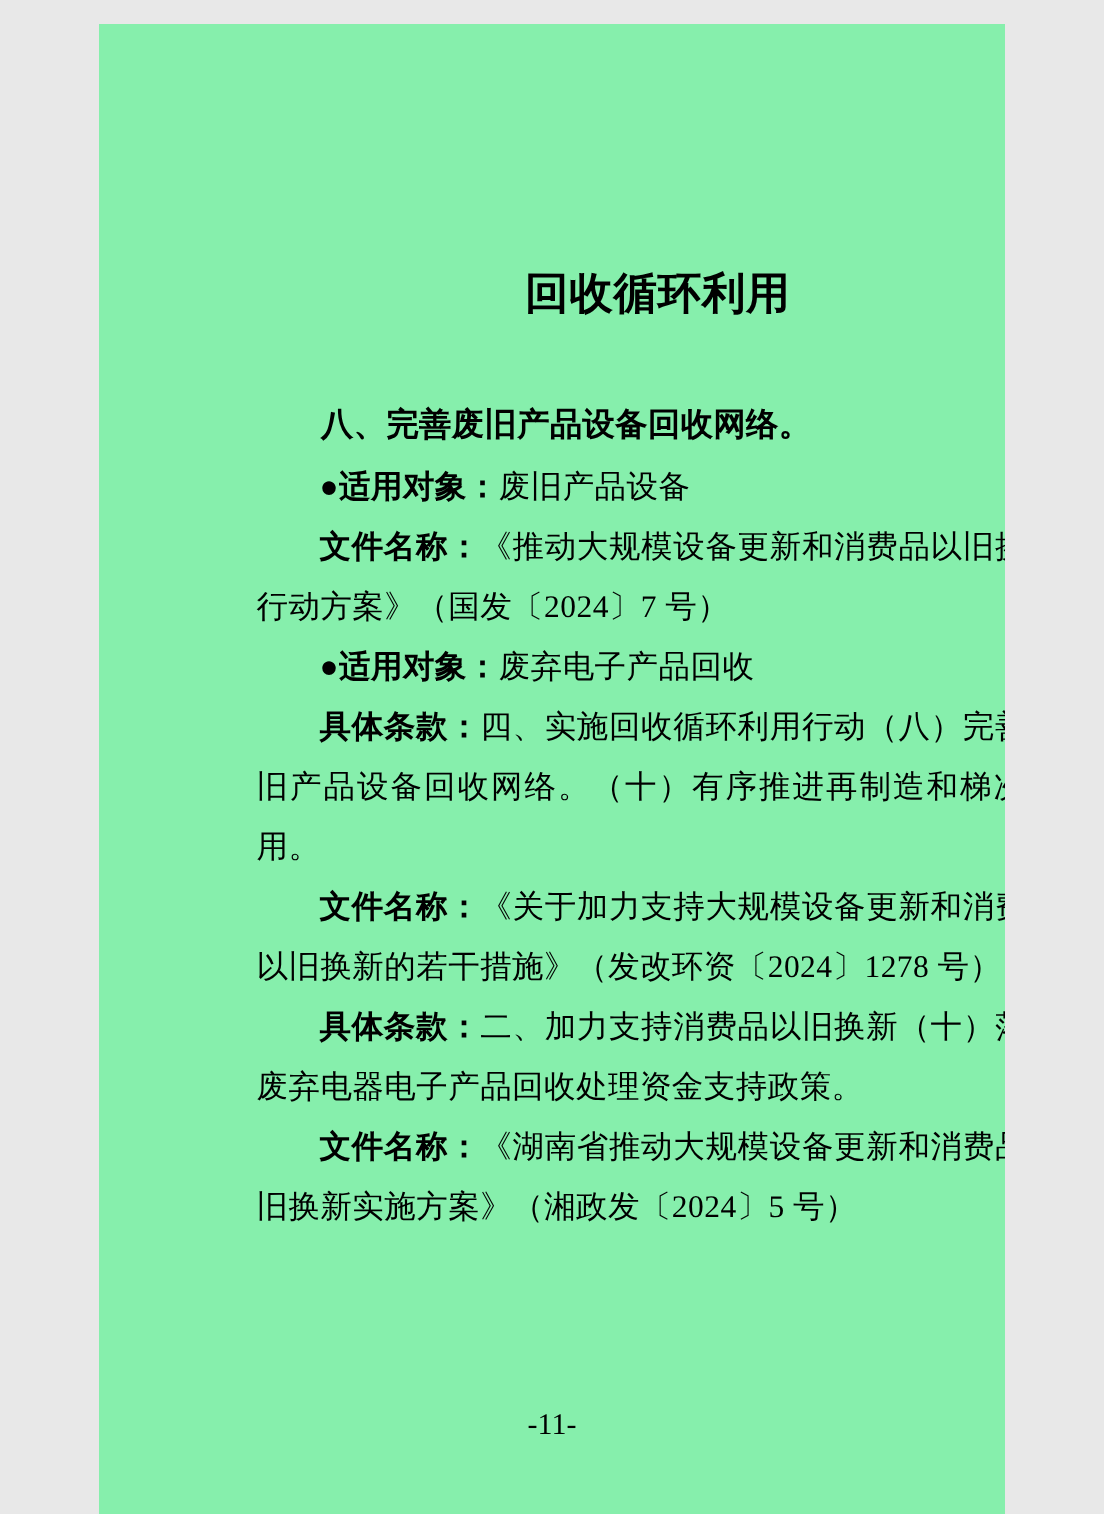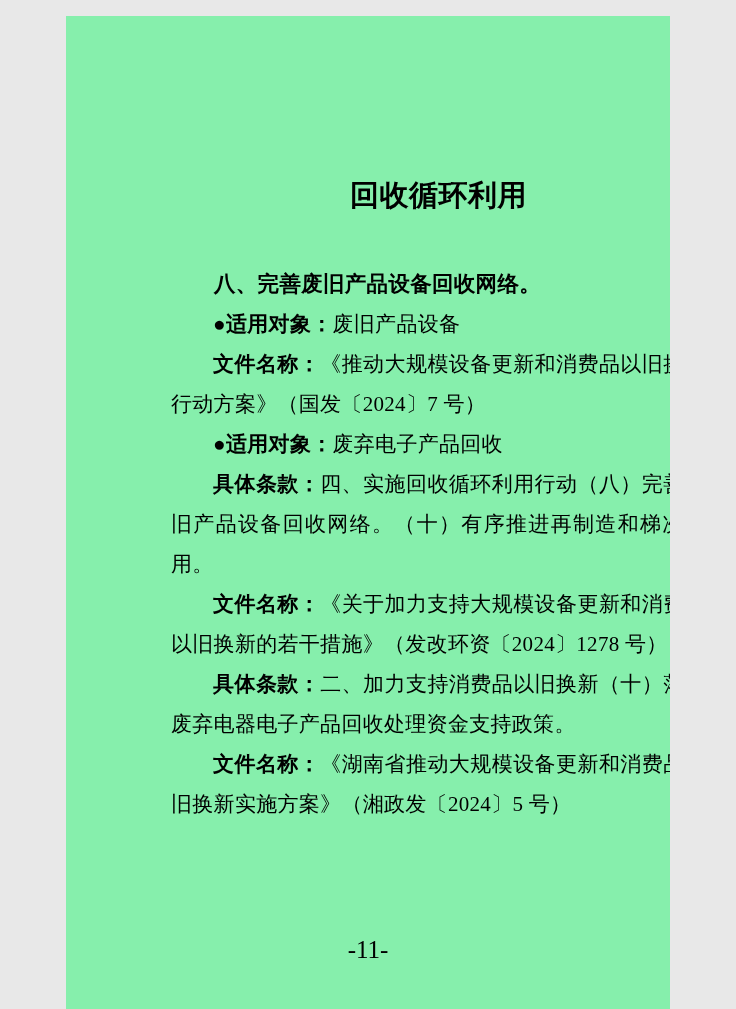--- a/index.html
+++ b/index.html
@@ -49,21 +49,21 @@
     font-weight: bold;
     font-family: "Liberation Serif", "DejaVu Serif", serif;
   }
   .page-number {
     position: absolute;
     left: 0;
     right: 0;
     top: 921px;
     text-align: center;
     font-family: "Liberation Serif", "DejaVu Serif", serif;
-    font-size: 25px;
+    font-size: 20px;
     line-height: 26px;
   }
 </style>
 </head>
 <body>
 
 <div class="page">
   <div class="content">
 
     <div class="doc-title">回收循环利用</div>

